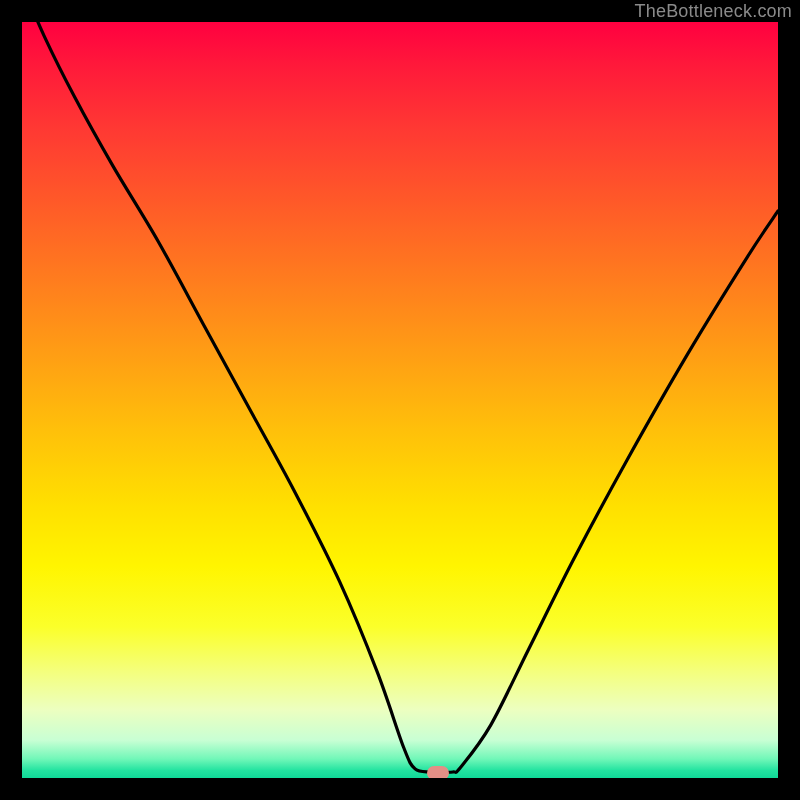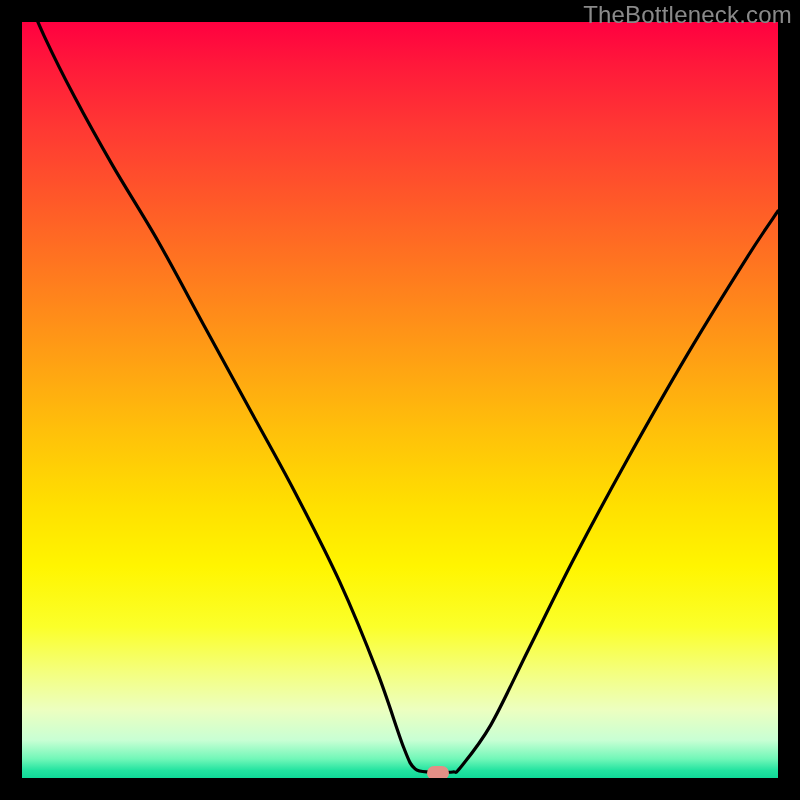--- a/index.html
+++ b/index.html
@@ -59,21 +59,21 @@
     height: 14px;
     border-radius: 8px;
     background: #e38f86;
     transform: translate(-50%, -50%);
   }
   .watermark {
     position: absolute;
     top: 1px;
     right: 8px;
     color: #8a8a8a;
-    font-size: 24px;
+    font-size: 18px;
     font-weight: 400;
     letter-spacing: 0.2px;
   }
 </style>
 </head>
 <body>
 
 <div class="frame">
 
   <div class="plot-area">

